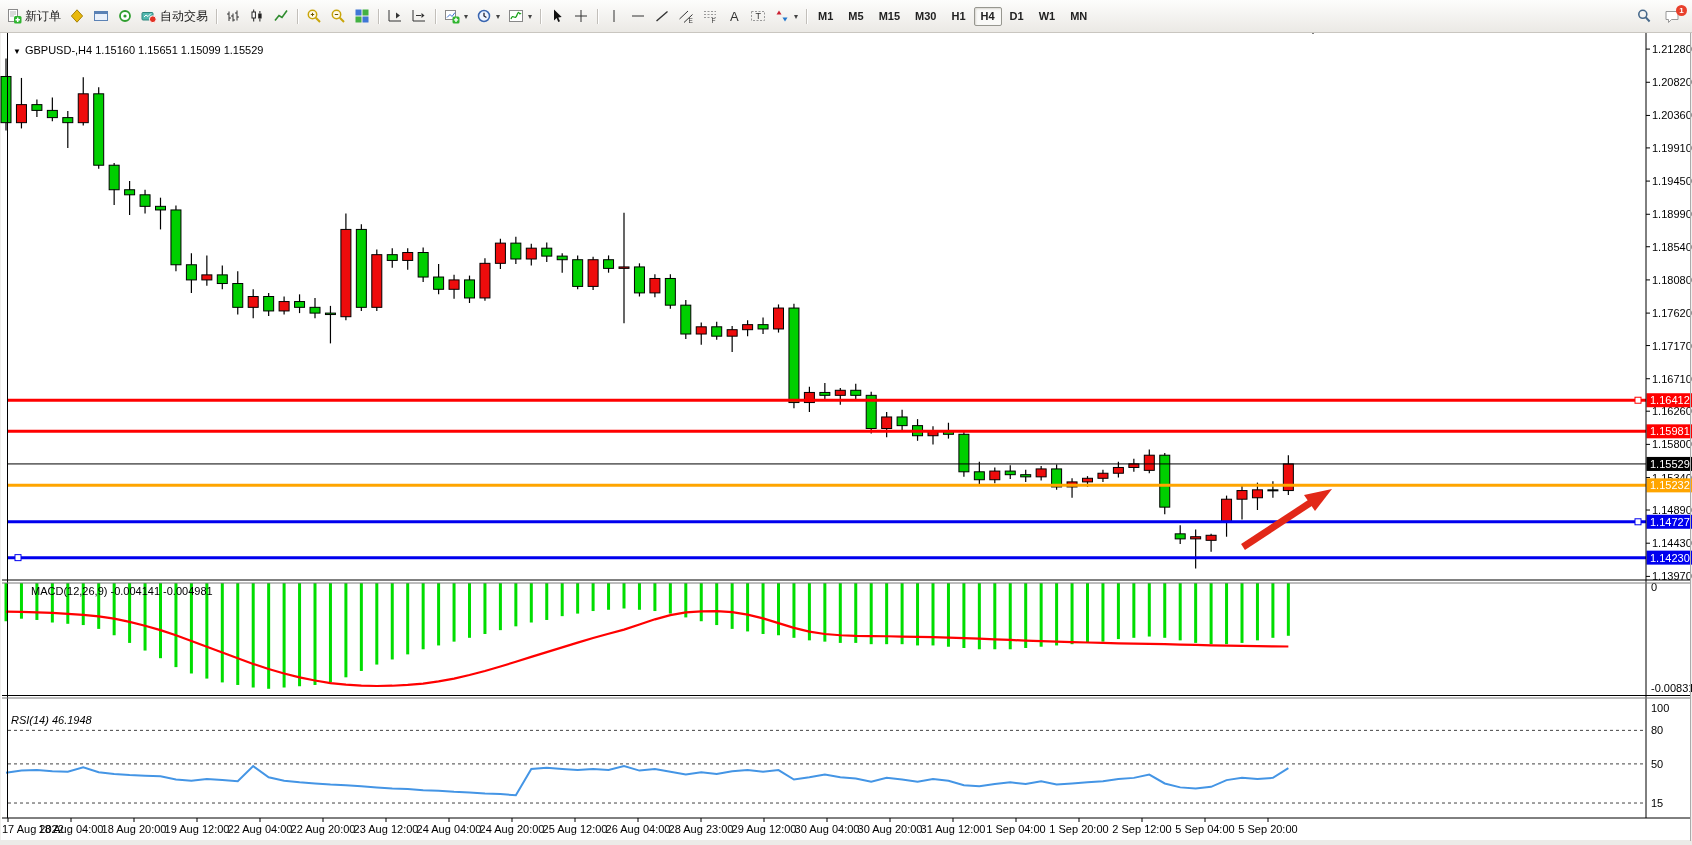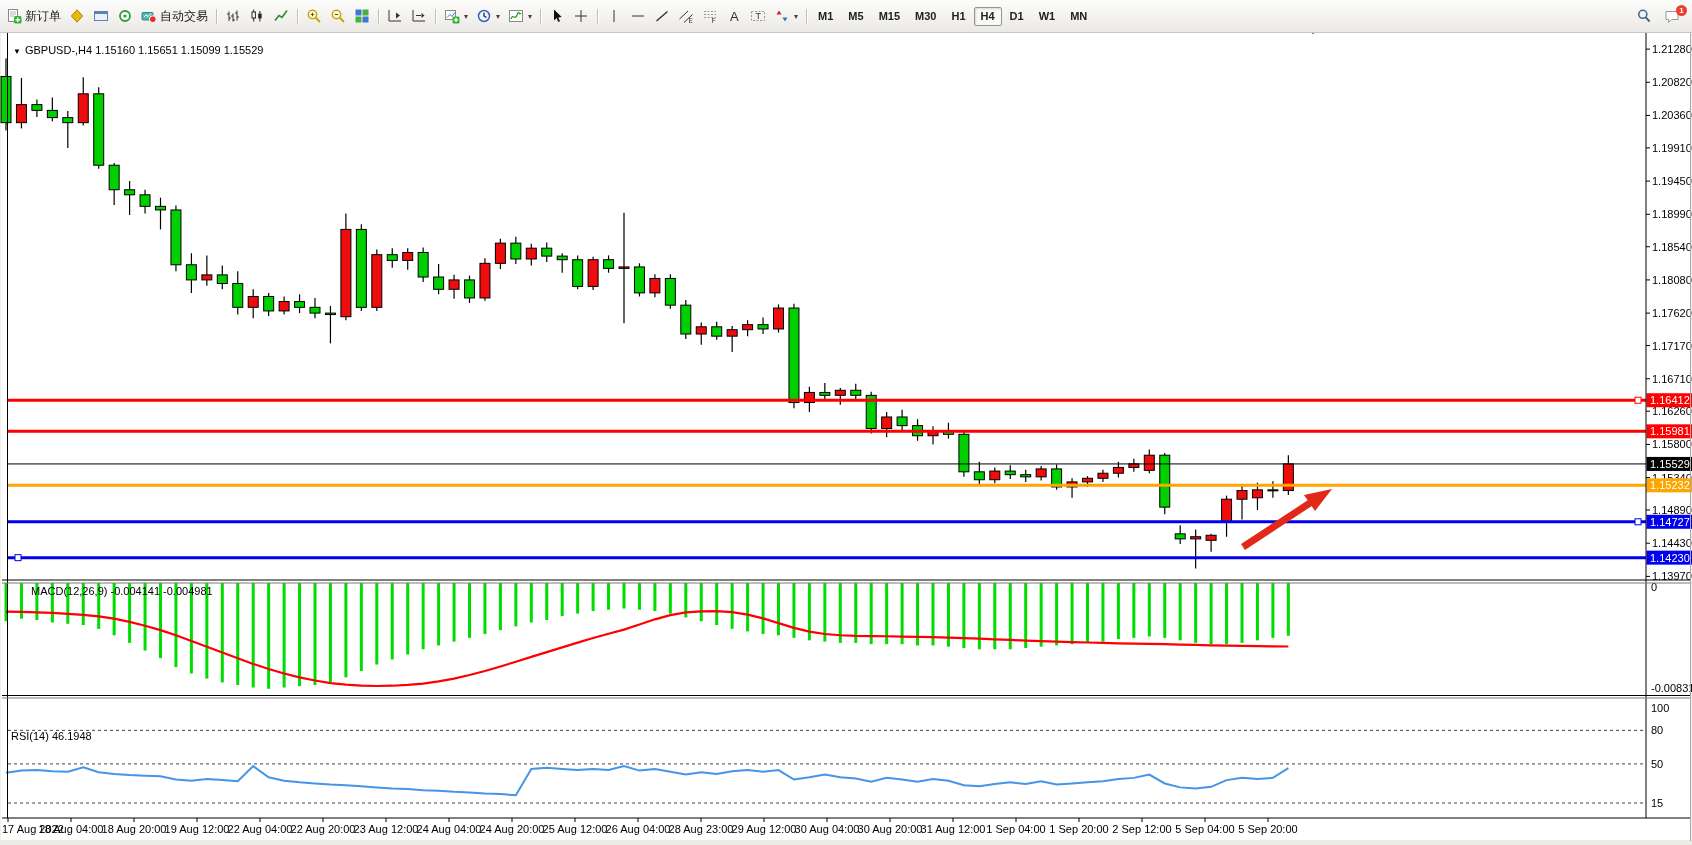--- a/index.html
+++ b/index.html
@@ -15,21 +15,21 @@
   .tf{font-size:11px;color:#222;padding:1px 6px;height:15px;line-height:15px;border:1px solid transparent;border-radius:2px;font-weight:bold;}
   .tf.active{border:1px solid #979790;background:#fafaf8;box-shadow:inset 1px 1px 2px #d8d6d0;}
   .tb-right{margin-left:auto;display:flex;align-items:center;gap:4px;padding-right:6px;}
   .badge{position:absolute;top:-2px;right:-4px;width:11px;height:11px;background:#e8402c;border-radius:50%;
          color:#fff;font-size:8px;line-height:11px;text-align:center;font-weight:bold;}
   
   .chart-title{position:absolute;left:13px;top:44px;font-size:11px;color:#000;z-index:3;white-space:pre;}
   .chart-title .dd{font-size:8px;margin-right:4px;}
   .ind-label{position:absolute;font-size:11px;color:#000;z-index:3;white-space:pre;}
   #macd-label{left:11px;top:585px;padding-left:20px;}
-  #rsi-label{left:11px;top:730px;}
+  #rsi-label{left:11px;top:714px;font-style:italic;}
   svg text{font-family:"Liberation Sans","DejaVu Sans",sans-serif;}
 </style>
 </head>
 <body>
 
 <div class="app">
 
   <div class="tb">
     <span class="btn">
       <svg class="ic" viewBox="0 0 16 16">

